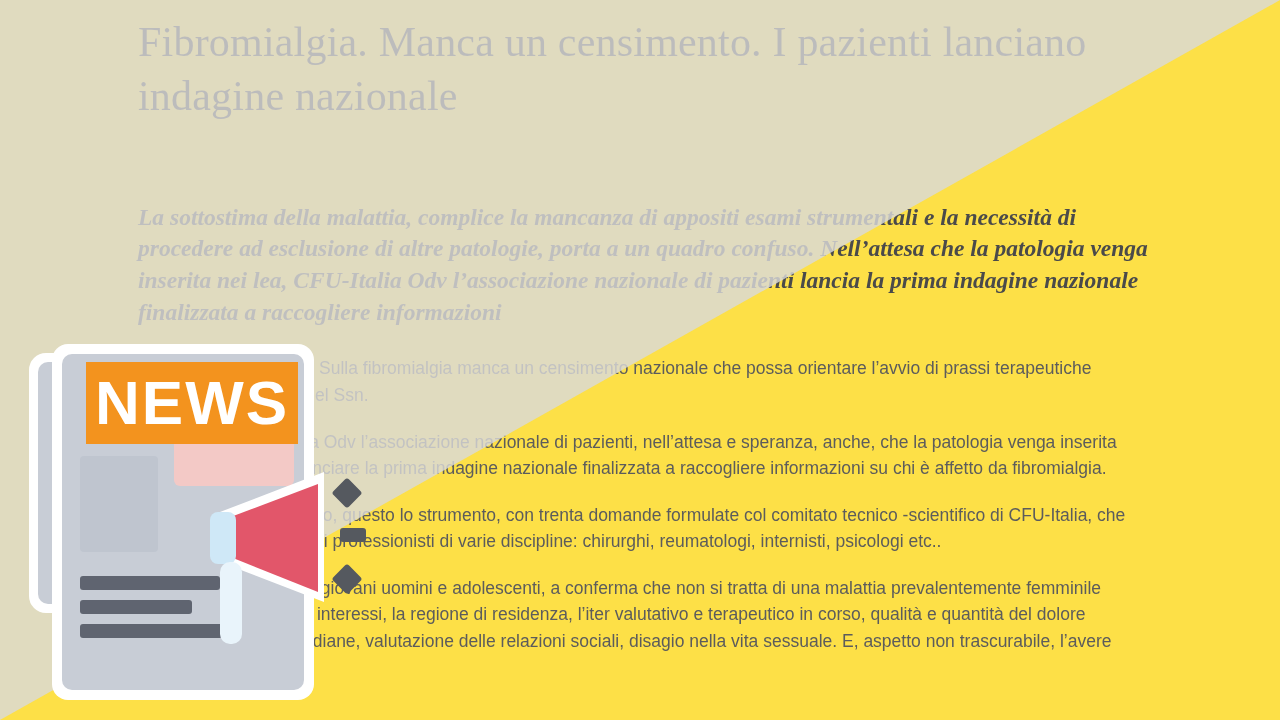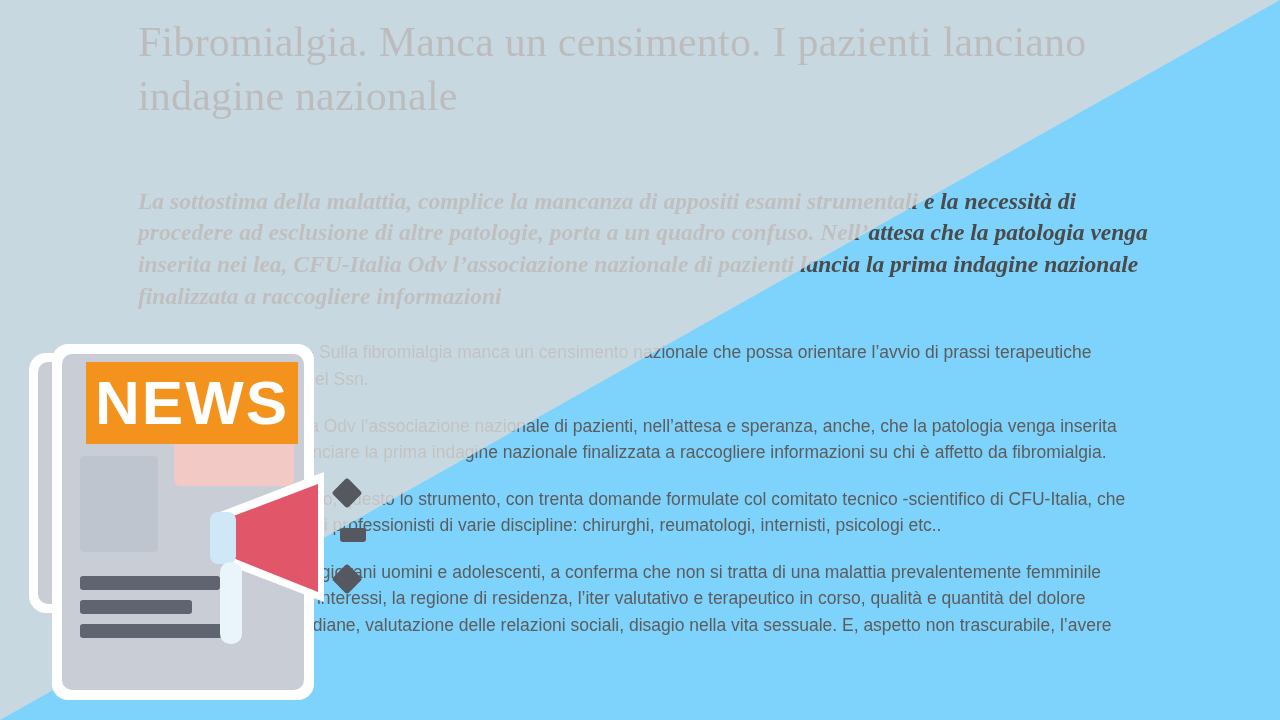--- a/index.html
+++ b/index.html
@@ -7,21 +7,21 @@
     padding: 0;
     width: 1280px;
     height: 720px;
     overflow: hidden;
     background: #ffffff;
   }
   #root {
     position: relative;
     width: 1280px;
     height: 720px;
-    background: #7dd3fc;
+    background: #fde047;
     font-family: "Liberation Sans", sans-serif;
   }
 
   
   .overlay-wedge {
     position: absolute;
     left: 0;
     top: 0;
     width: 1280px;
     height: 720px;
@@ -40,21 +40,21 @@
   .headline {
     font-family: "Liberation Serif", serif;
     font-size: 42px;
     line-height: 1.28;
     color: #3b3b3b;
     font-weight: 400;
     letter-spacing: 0.2px;
     margin: 0;
   }
   .standfirst {
-    margin-top: 62px;
+    margin-top: 78px;
     font-family: "Liberation Serif", serif;
     font-style: italic;
     font-weight: bold;
     font-size: 23.5px;
     line-height: 1.36;
     color: #4a4a4a;
   }
   .body-copy {
     margin-top: 26px;
     width: 1000px;

